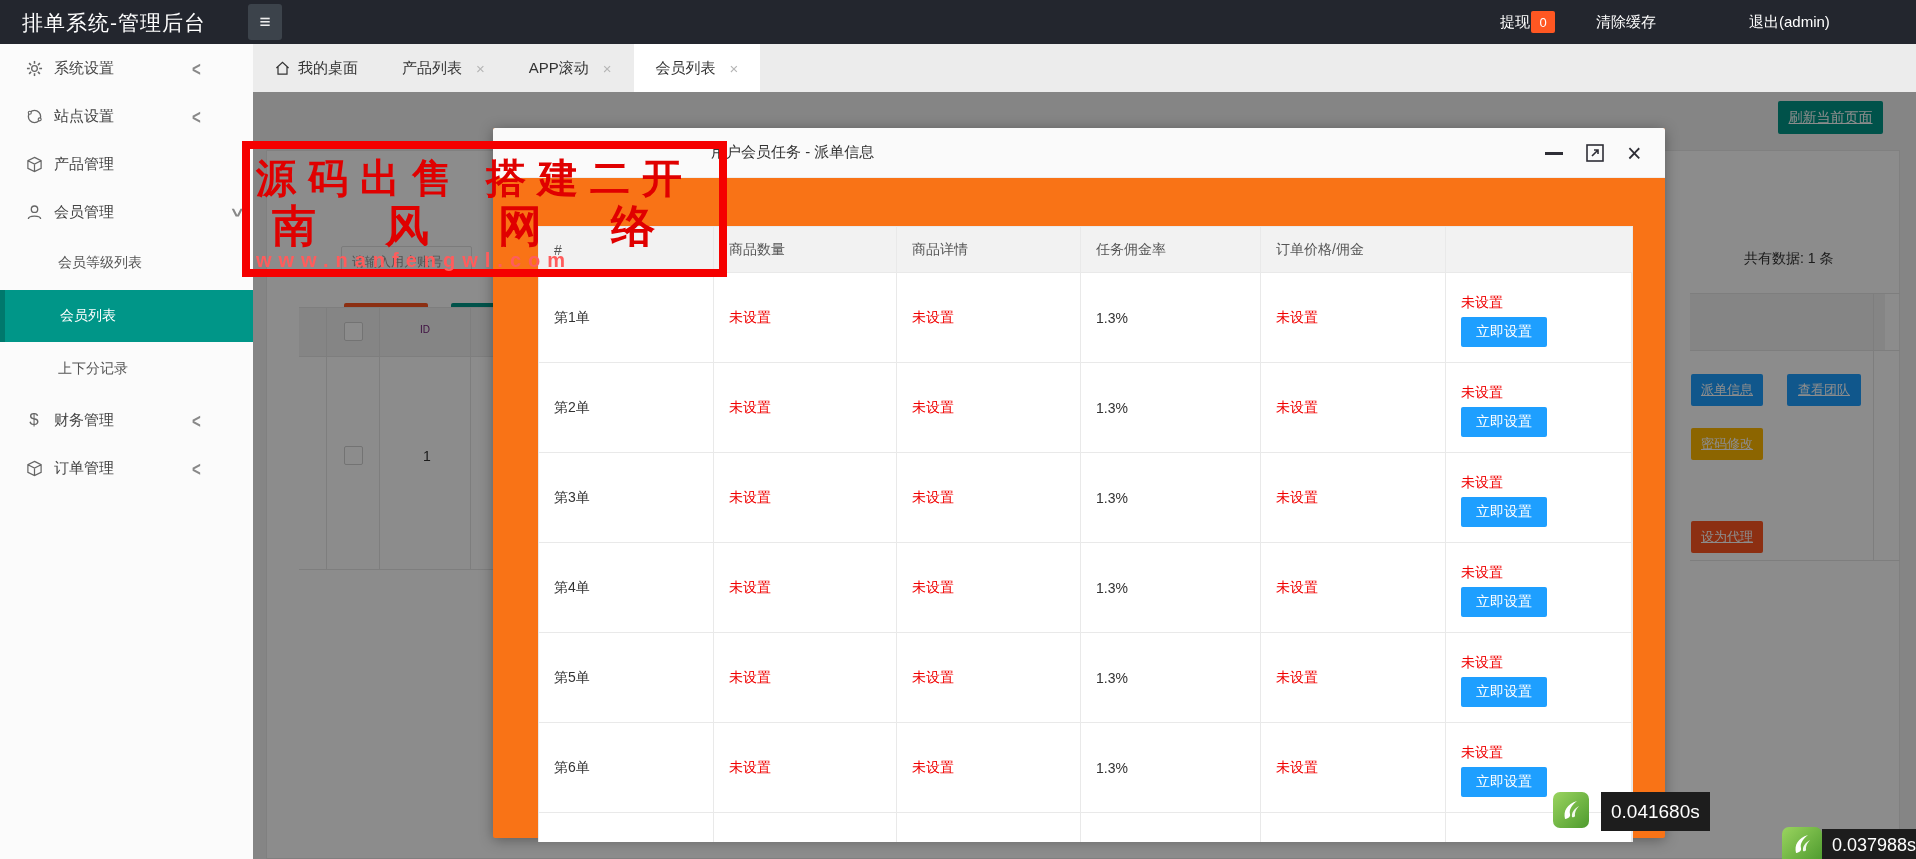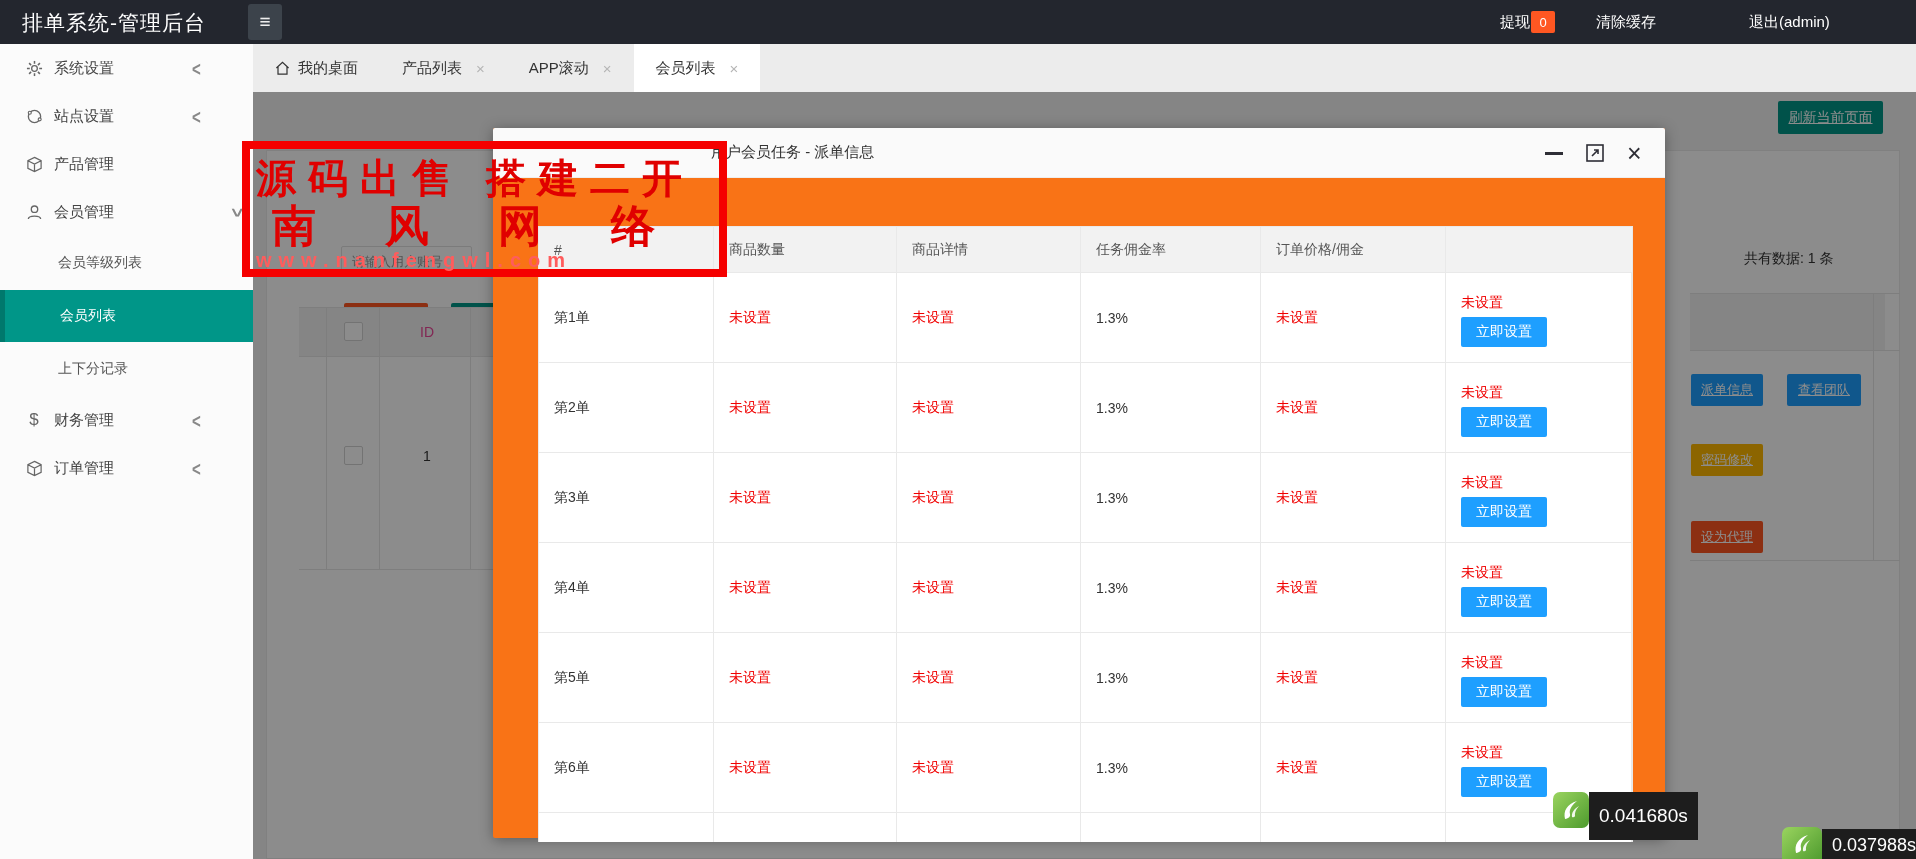--- a/index.html
+++ b/index.html
@@ -29,21 +29,21 @@
   .chev{position:absolute;left:192px;color:#888;font-size:15px;font-weight:bold;transform:scaleY(1.4);}
   .chev.down{left:232px;transform:rotate(-90deg) scaleY(1.4);}
   .ssub{height:54px;display:flex;align-items:center;padding-left:58px;font-size:14px;color:#555;cursor:pointer;}
   .ssub.active{height:52px;background:#009688;color:#fff;border-left:5px solid #00786c;padding-left:55px;}
 
   
   .content-bg{position:absolute;left:253px;top:92px;width:1663px;height:767px;background:#f2f2f2;z-index:1;}
   .card{position:absolute;left:13px;top:58px;width:1634px;height:709px;background:#fff;border:1px solid #e9e9e9;box-sizing:border-box;}
   .btn{border:none;border-radius:2px;color:#fff;font-size:14px;cursor:pointer;
        display:flex;align-items:center;justify-content:center;font-family:inherit;text-decoration:underline;}
-  .teal{background:#009688;} .blue{background:#1e9fff;} .orange{background:#ff5722;} .yellow{background:#ffb800;margin-top:16px;}
+  .teal{background:#009688;} .blue{background:#1e9fff;} .orange{background:#ff5722;} .yellow{background:#ffb800;}
   .line{position:absolute;background:#e6e6e6;}
   .gray-head{position:absolute;background:#f2f2f2;}
   .chk{position:absolute;width:17px;height:17px;background:#fff;border:1px solid #d2d2d2;border-radius:2px;}
   .frag{position:absolute;font-size:14px;color:#666;width:22px;overflow:hidden;white-space:nowrap;}
   .searchin{position:absolute;left:74px;top:95px;width:131px;height:31px;border:1px solid #e0e0e0;border-radius:2px;
             box-sizing:border-box;padding:0 10px;font-size:13px;color:#333;font-family:inherit;}
   .searchin::placeholder{color:#999;}
 
   
   .overlay{position:absolute;left:253px;top:92px;width:1663px;height:767px;background:rgba(0,0,0,0.45);z-index:10;}
@@ -206,21 +206,21 @@
       </button>
 
       <div class="gray-head" style="left:32px;top:157px;width:219px;height:48px;"></div>
       <div class="line" style="left:32px;top:156px;width:220px;height:1px;"></div>
       <div class="line" style="left:32px;top:205px;width:220px;height:1px;"></div>
       <div class="line" style="left:32px;top:418px;width:220px;height:1px;"></div>
       <div class="line" style="left:59px;top:156px;width:1px;height:263px;"></div>
       <div class="line" style="left:112px;top:156px;width:1px;height:263px;"></div>
       <div class="line" style="left:203px;top:156px;width:1px;height:263px;"></div>
       <div class="chk" style="left:77px;top:171px;"></div>
-      <div style="position:absolute;left:153px;top:173px;font-size:14px;color:#ec4899;">ID</div>
+      <div style="position:absolute;left:153px;top:173px;font-size:10px;color:#701a75;">ID</div>
       <div class="frag" style="left:232px;top:173px;">基</div>
       <div class="chk" style="left:77px;top:295px;"></div>
       <div style="position:absolute;left:156px;top:297px;font-size:14px;color:#333;">1</div>
       <div class="frag" style="left:229px;top:216px;">昵</div>
       <div class="frag" style="left:229px;top:244px;">账</div>
       <div class="frag" style="left:229px;top:272px;">等</div>
       <div class="frag" style="left:229px;top:300px;">op</div>
       <div class="frag" style="left:227px;top:328px;">(0)</div>
       <div class="frag" style="left:229px;top:356px;">邀</div>
       <div class="frag" style="left:229px;top:384px;">是</div>
@@ -350,21 +350,21 @@
     <div class="wm3">www.nanfengwl.com</div>
   </div>
 
   <div class="perf" style="left:1553px;top:792px;">
     <div class="leaf">
       <svg width="26" height="26" viewBox="0 0 26 26">
           <path d="M7 22 C5 14 9 7 19 4 C13 9 11 13 12 17 C12.6 19.5 11 21.5 7 22 Z" fill="#fff"></path>
           <path d="M14 20 C13.5 16 15.5 12 21 9 C17.5 13 16.8 16 17 18.5 C17.1 20 15.8 20.6 14 20 Z" fill="#fff" opacity="0.9"></path>
         </svg>
     </div>
-    <div class="ptime" style="height:48px;">0.041680s</div>
+    <div class="ptime" style="height:39px;margin-left:12px;">0.041680s</div>
   </div>
   <div class="perf" style="left:1782px;top:827px;">
     <div class="leaf" style="width:40px;height:34px;border-radius:7px 7px 0 0;">
       <svg width="26" height="26" viewBox="0 0 26 26">
           <path d="M7 22 C5 14 9 7 19 4 C13 9 11 13 12 17 C12.6 19.5 11 21.5 7 22 Z" fill="#fff"></path>
           <path d="M14 20 C13.5 16 15.5 12 21 9 C17.5 13 16.8 16 17 18.5 C17.1 20 15.8 20.6 14 20 Z" fill="#fff" opacity="0.9"></path>
         </svg>
     </div>
     <div class="ptime" style="height:32px;margin-top:2px;font-size:18px;">0.037988s</div>
   </div>

